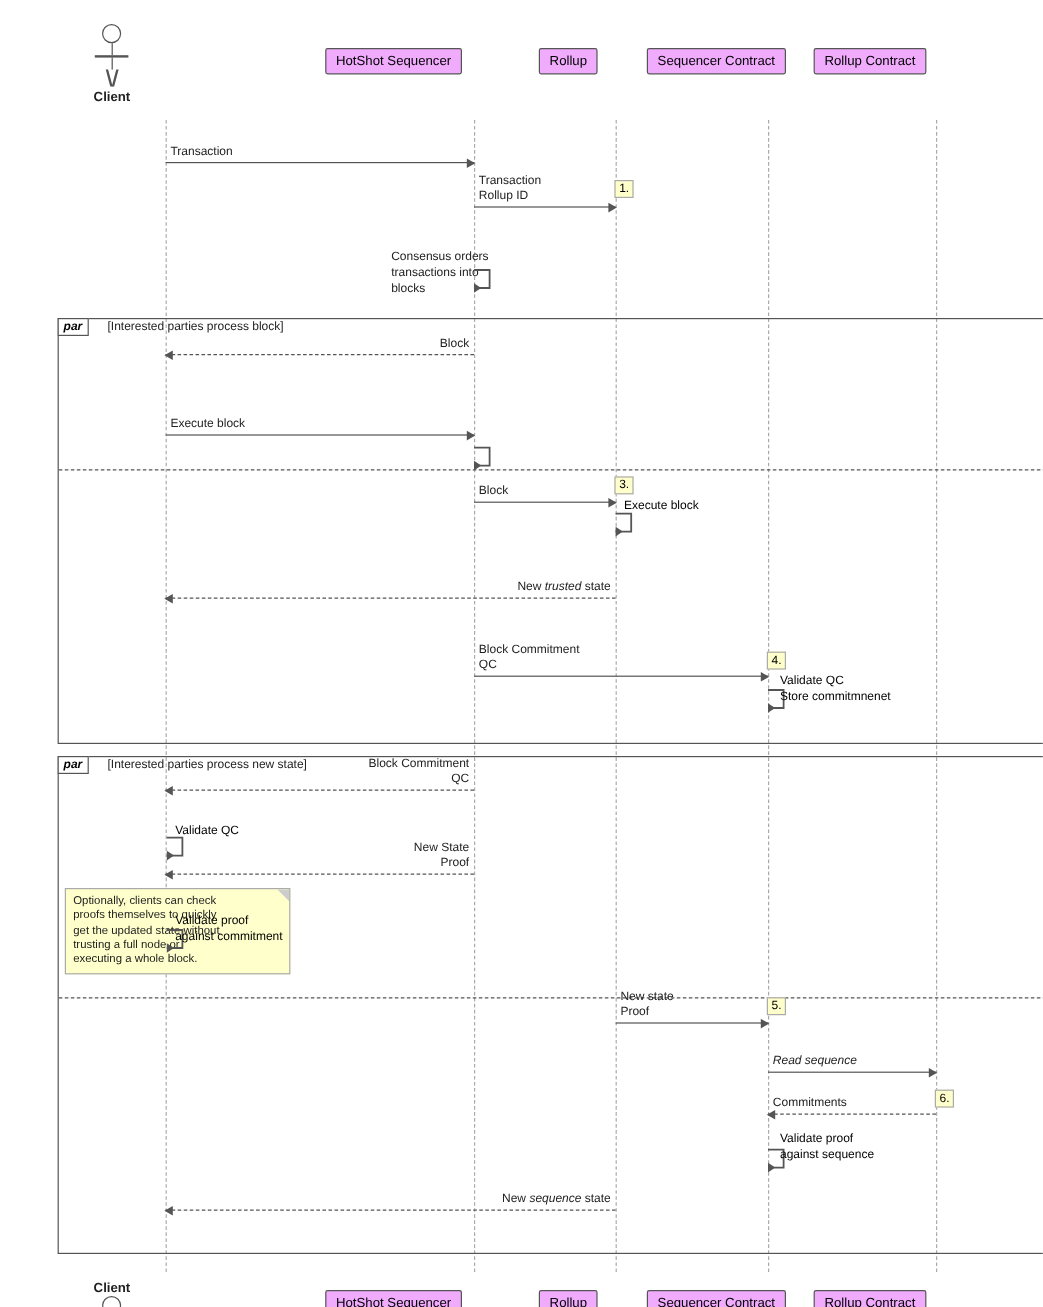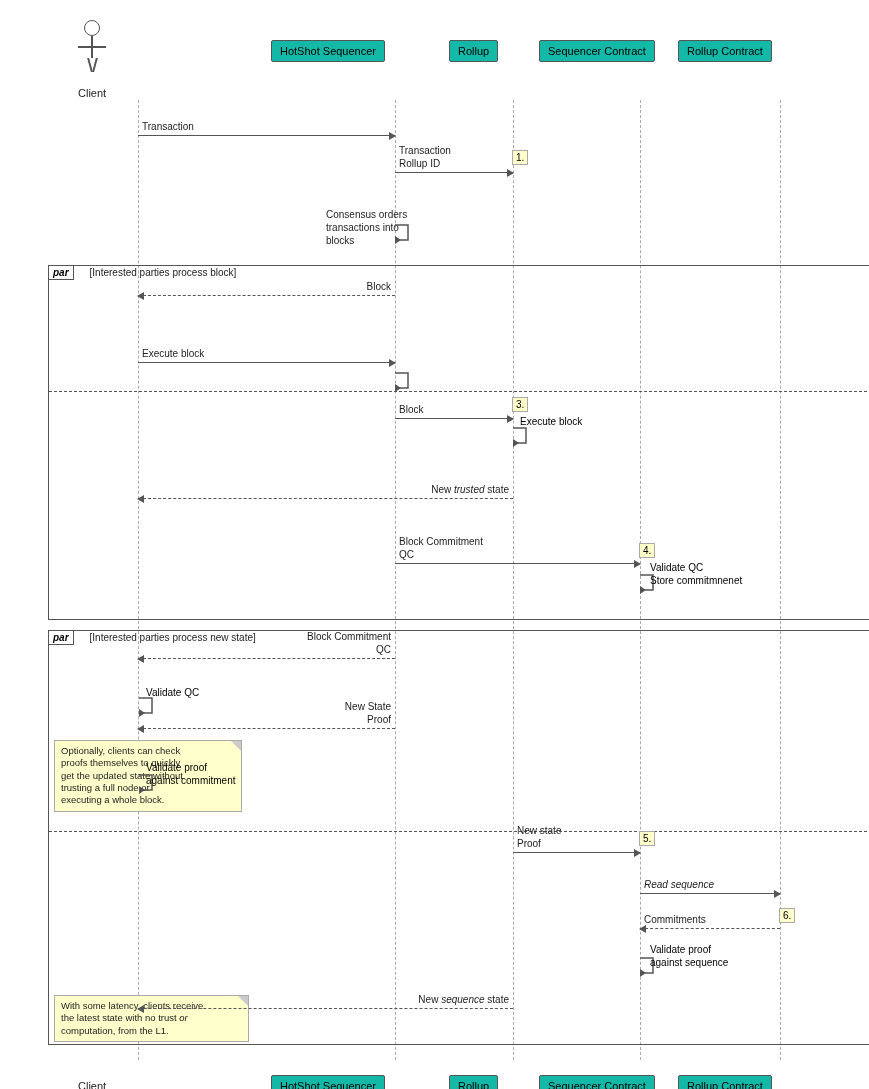--- a/index.html
+++ b/index.html
@@ -29,29 +29,30 @@
     }
     .actor-head {
       width: 16px;
       height: 16px;
       border-radius: 50%;
       border: 1.5px solid #555;
       background: #fff;
     }
     .actor-label {
       font-size: 11px;
-      margin-top: 15px;
+      margin-top: 3px;
       text-align: center;
       color: #222;
+      font-weight: bold;
     }
 
     .lifeline-box {
       position: absolute;
       border: 1.5px solid #555;
-      background: #14b8a6;
+      background: #f0abfc;
       padding: 4px 8px;
       font-size: 11px;
       text-align: center;
       white-space: nowrap;
       border-radius: 2px;
       top: 0;
     }
 
     
     .lifelines-area {
@@ -330,23 +331,20 @@
     </div>
 
     <div style="position:absolute; top:808px; left:739px; background:#ffffcc; border:1px solid #aaa; padding:1px 3px; font-size:10px;">6.</div>
 
     <svg style="position:absolute; top:853px; left:593px;" width="30" height="28">
       <path d="M7,5 L20,5 L20,20 L7,20" fill="none" stroke="#555" stroke-width="1.5"></path>
       <polygon points="7,16 7,24 13,20" fill="#555"></polygon>
     </svg>
     <div style="position:absolute; top:843px; left:610px; font-size:10px; line-height:1.3;">Validate proof<br>against sequence</div>
 
-    <div class="note" style="left:14px; top:895px; width:195px;">
-      With some latency, clients receive<br>the latest state with no trust <em>or</em><br>computation, from the L1.
-    </div>
 
     <div style="position:absolute; top:908px; left:98px; width:375px;">
       <div style="font-size:10px; color:#222; position:absolute; top:-14px; right:4px;">New <em>sequence</em> state</div>
       <div style="height:1px; width:100%; border-top:1.5px dashed #555; position:relative;">
         <div style="position:absolute; left:-1px; top:-4px; border-top:4px solid transparent; border-bottom:4px solid transparent; border-right:7px solid #555;"></div>
       </div>
     </div>
 
   </div>
 

